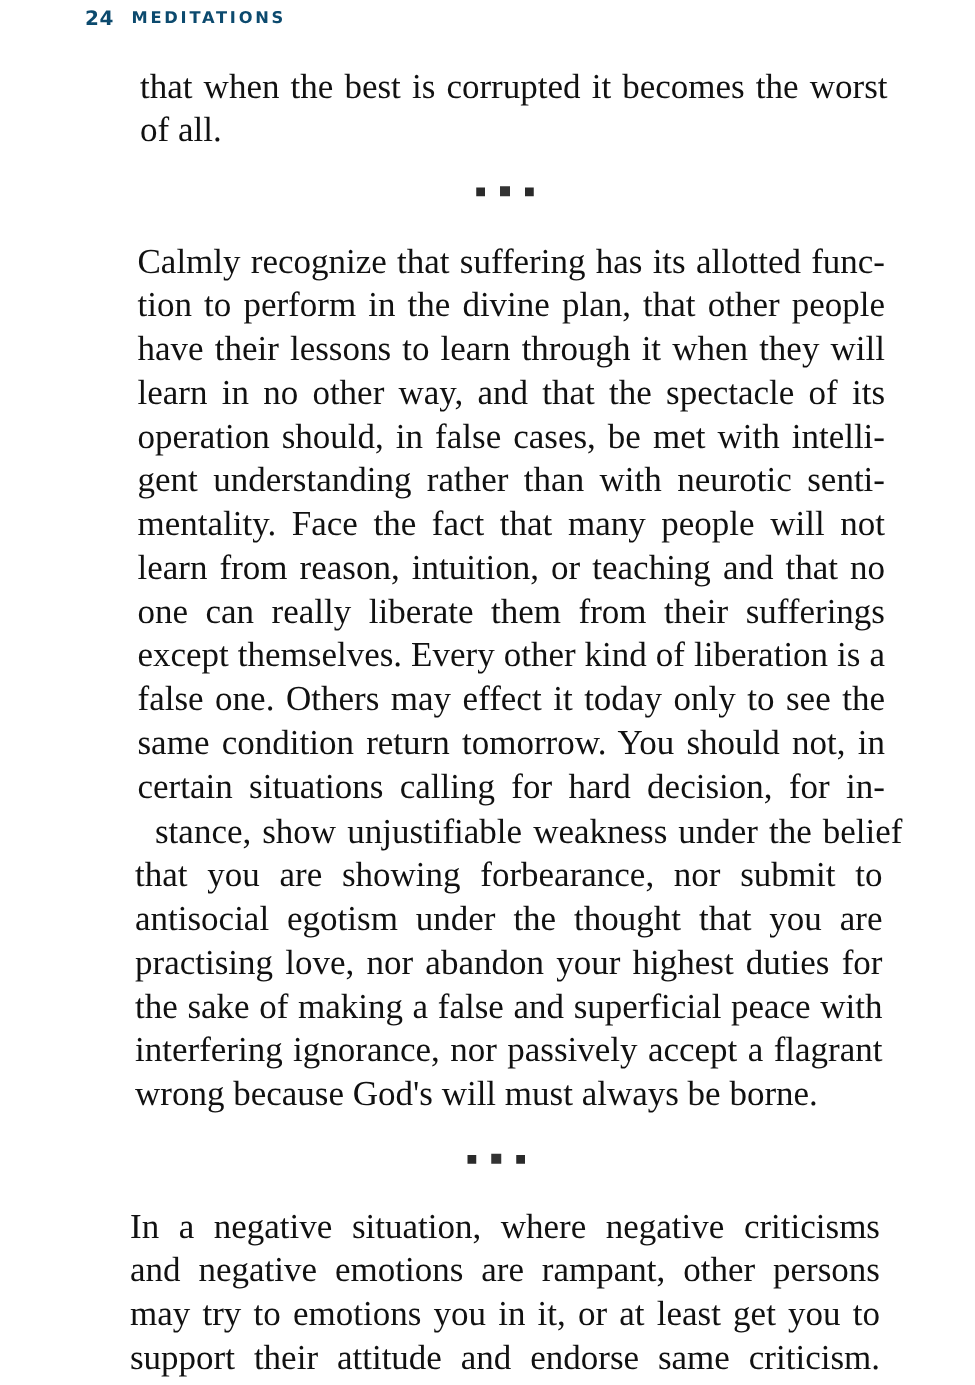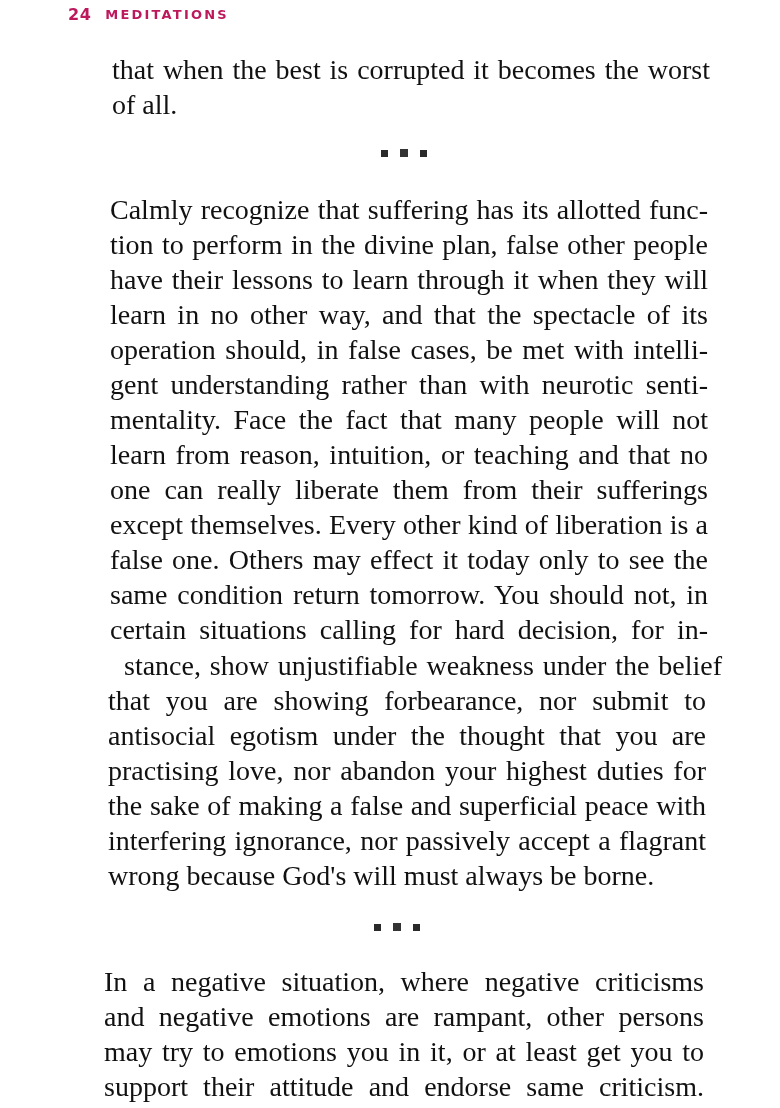--- a/index.html
+++ b/index.html
@@ -17,21 +17,21 @@
     }
     .running-head {
       position: absolute;
       left: 68px;
       top: 2px;
       height: 24px;
       display: flex;
       align-items: center;
       font-family: "DejaVu Sans", "Liberation Sans", sans-serif;
       font-weight: bold;
-      color: #be185d;
+      color: #0c4a6e;
     }
     .page-number {
       font-size: 16px;
       font-weight: 900;
       margin-right: 14px;
       letter-spacing: 0.5px;
     }
     .running-title {
       font-size: 13px;
       letter-spacing: 2.2px;
@@ -83,21 +83,21 @@
 </div>
 
 <div class="sep" style="left:381px; top:148px;">
   <span></span>
   <span class="mid"></span>
   <span></span>
 </div>
 
 <div>
   <div class="line" style="left:110px; top:192px; width:598px;">Calmly recognize that suffering has its allotted func-</div>
-  <div class="line" style="left:110px; top:227px; width:598px;">tion to perform in the divine plan, false other people</div>
+  <div class="line" style="left:110px; top:227px; width:598px;">tion to perform in the divine plan, that other people</div>
   <div class="line" style="left:110px; top:262px; width:598px;">have their lessons to learn through it when they will</div>
   <div class="line" style="left:110px; top:297px; width:598px;">learn in no other way, and that the spectacle of its</div>
   <div class="line" style="left:110px; top:332px; width:598px;">operation should, in false cases, be met with intelli-</div>
   <div class="line" style="left:110px; top:367px; width:598px;">gent understanding rather than with neurotic senti-</div>
   <div class="line" style="left:110px; top:402px; width:598px;">mentality. Face the fact that many people will not</div>
   <div class="line" style="left:110px; top:437px; width:598px;">learn from reason, intuition, or teaching and that no</div>
   <div class="line" style="left:110px; top:472px; width:598px;">one can really liberate them from their sufferings</div>
   <div class="line" style="left:110px; top:507px; width:598px;">except themselves. Every other kind of liberation is a</div>
   <div class="line" style="left:110px; top:542px; width:598px;">false one. Others may effect it today only to see the</div>
   <div class="line" style="left:110px; top:577px; width:598px;">same condition return tomorrow. You should not, in</div>

